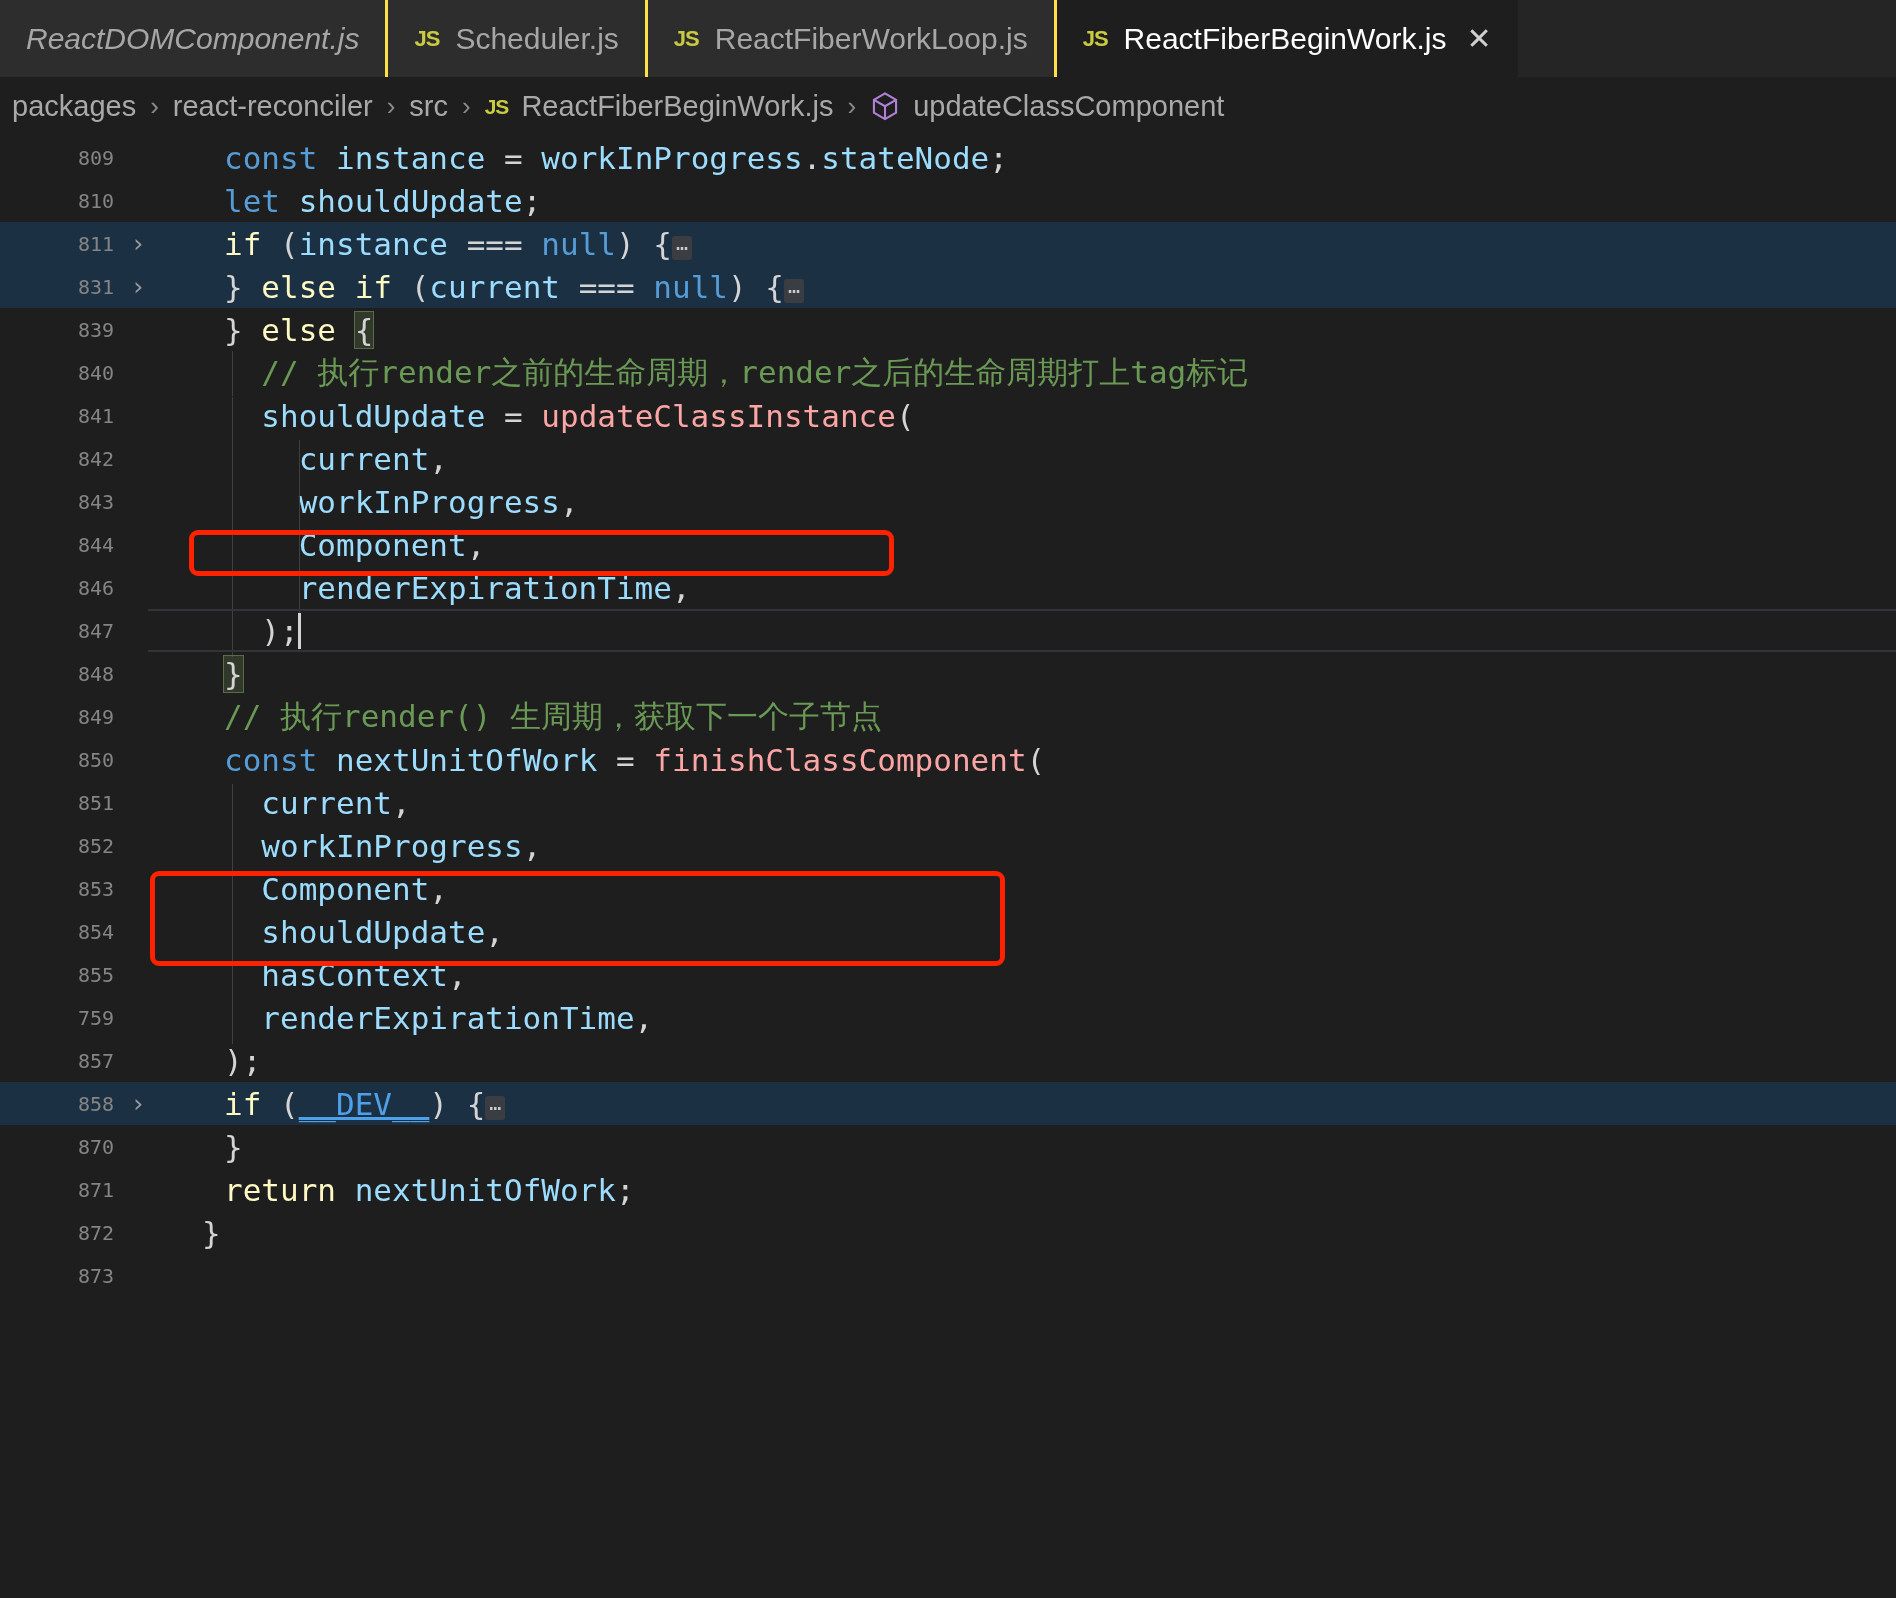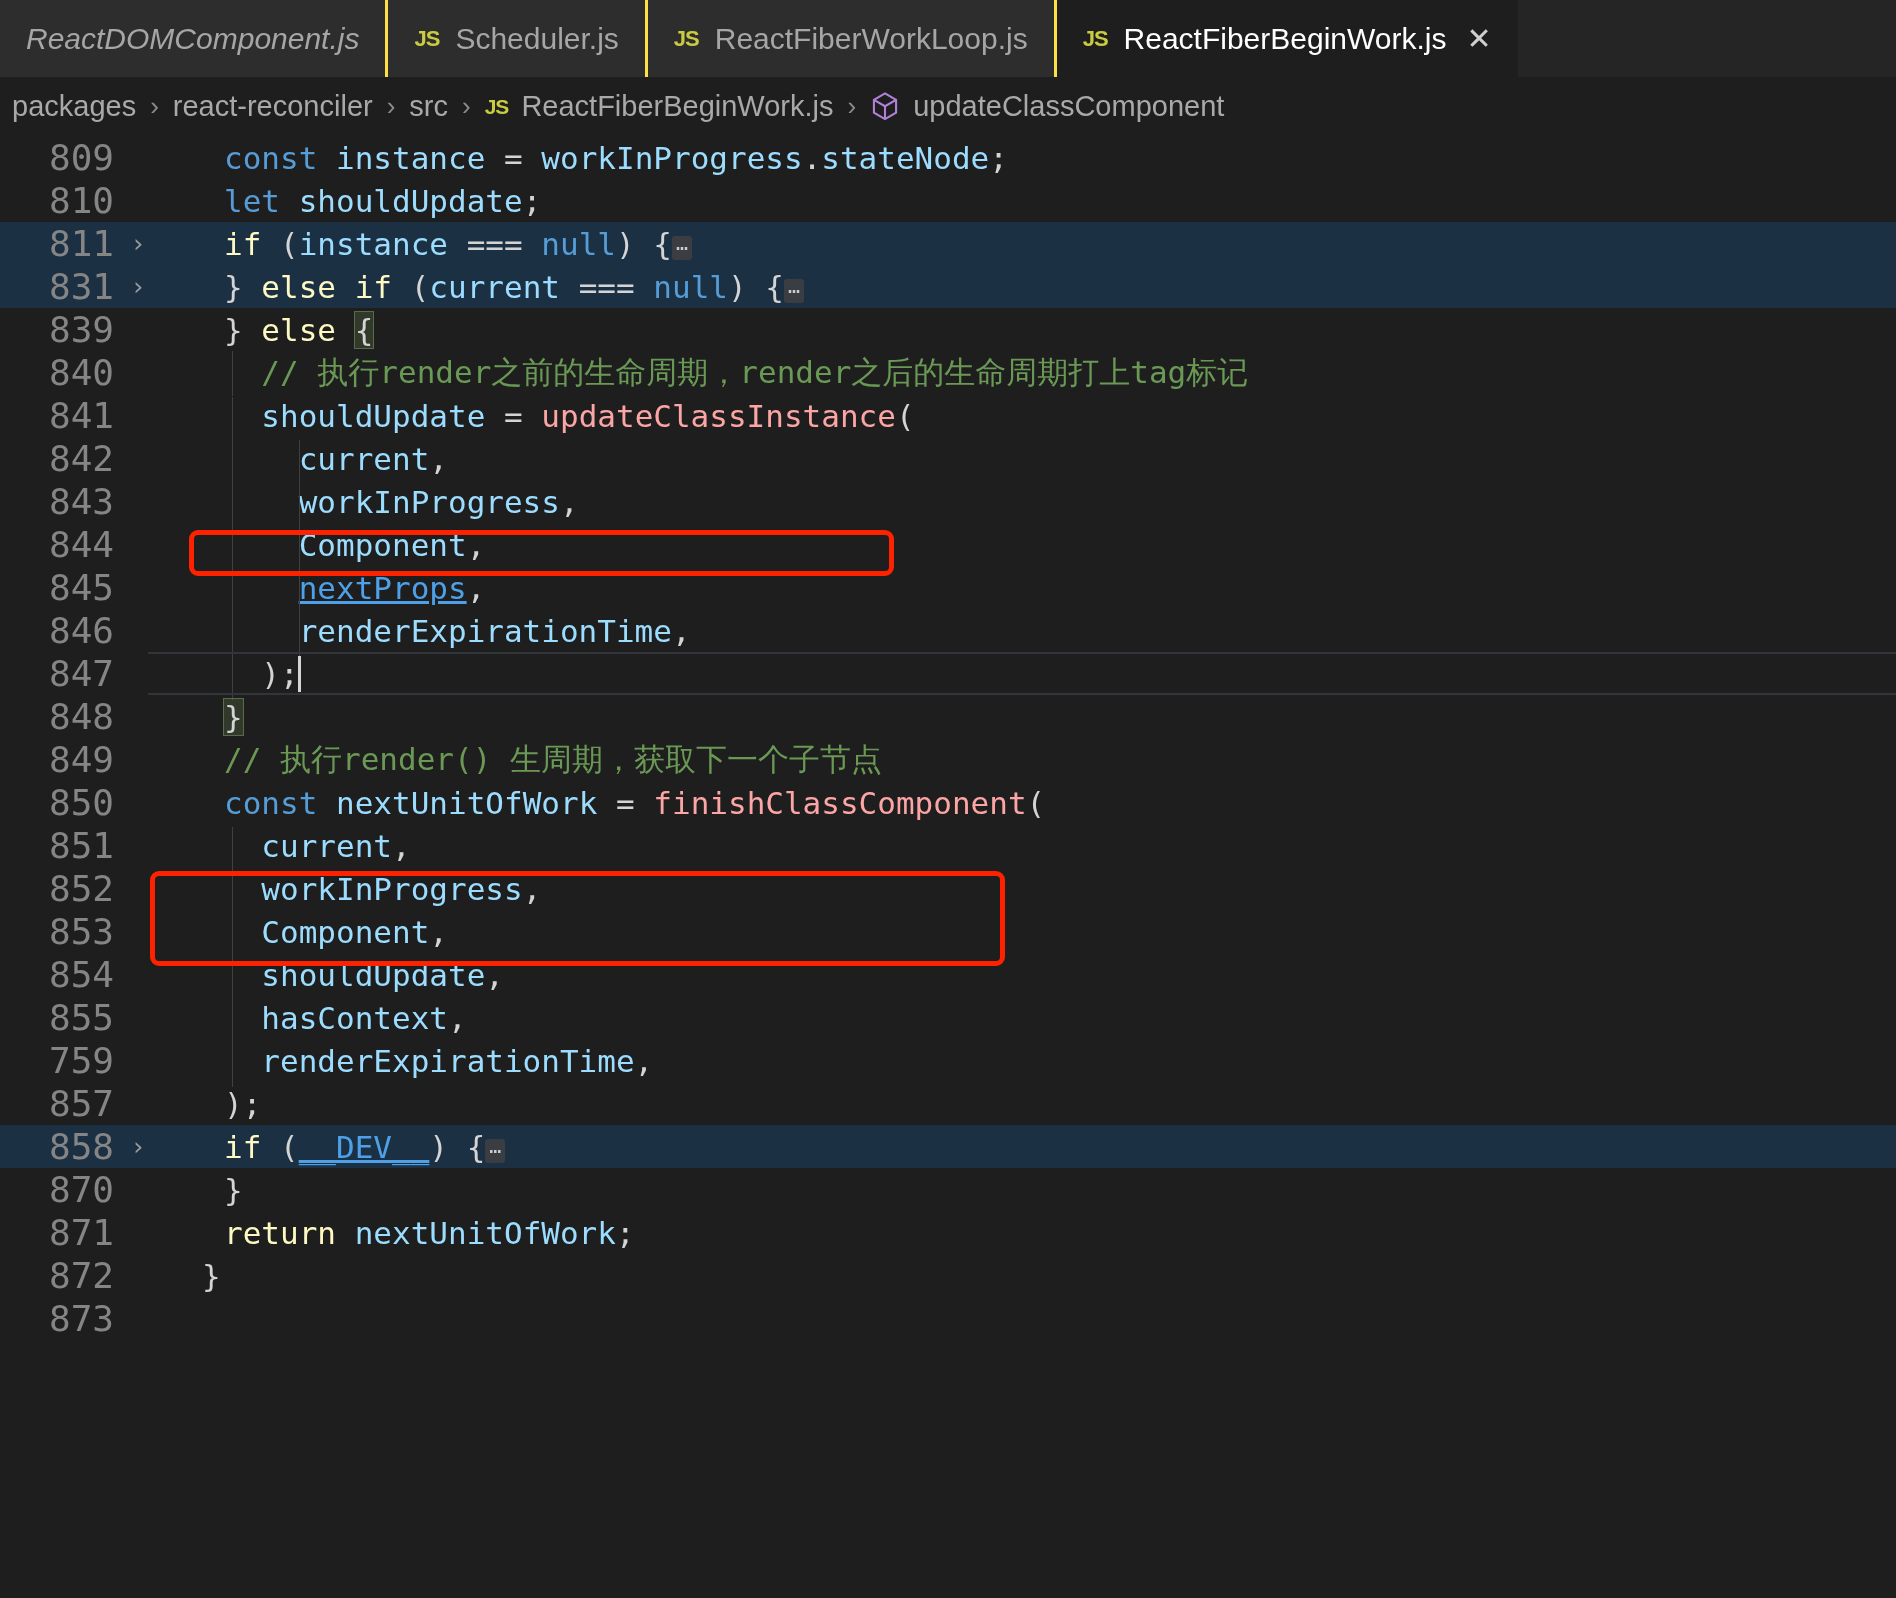--- a/index.html
+++ b/index.html
@@ -115,21 +115,21 @@
   }
   .row.current::before { top: 0; }
   .row.current::after  { bottom: 0; }
 
   .gutter {
     width: 118px;
     min-width: 118px;
     text-align: right;
     color: #858585;
     font-family: "DejaVu Sans Mono", monospace;
-    font-size: 36px;
+    font-size: 20px;
     padding-right: 4px;
     user-select: none;
   }
   .fold {
     width: 40px;
     min-width: 40px;
     color: #9a9a9a;
     font-size: 25px;
     text-align: center;
     user-select: none;
@@ -305,25 +305,20 @@
     <span class="fold"></span>
     <span class="code"><span class="ig i1"></span><span class="ig i2"></span>    <span class="var">workInProgress</span><span class="pun">,</span></span>
   </div>
 
   <div class="row">
     <span class="gutter">844</span>
     <span class="fold"></span>
     <span class="code"><span class="ig i1"></span><span class="ig i2"></span>    <span class="var">Component</span><span class="pun">,</span></span>
   </div>
 
-  <div class="row">
-    <span class="gutter">845</span>
-    <span class="fold"></span>
-    <span class="code"><span class="ig i1"></span><span class="ig i2"></span>    <span class="lnk">nextProps</span><span class="pun">,</span></span>
-  </div>
 
   <div class="row">
     <span class="gutter">846</span>
     <span class="fold"></span>
     <span class="code"><span class="ig i1"></span><span class="ig i2"></span>    <span class="var">renderExpirationTime</span><span class="pun">,</span></span>
   </div>
 
   <div class="row current">
     <span class="gutter">847</span>
     <span class="fold"></span>

